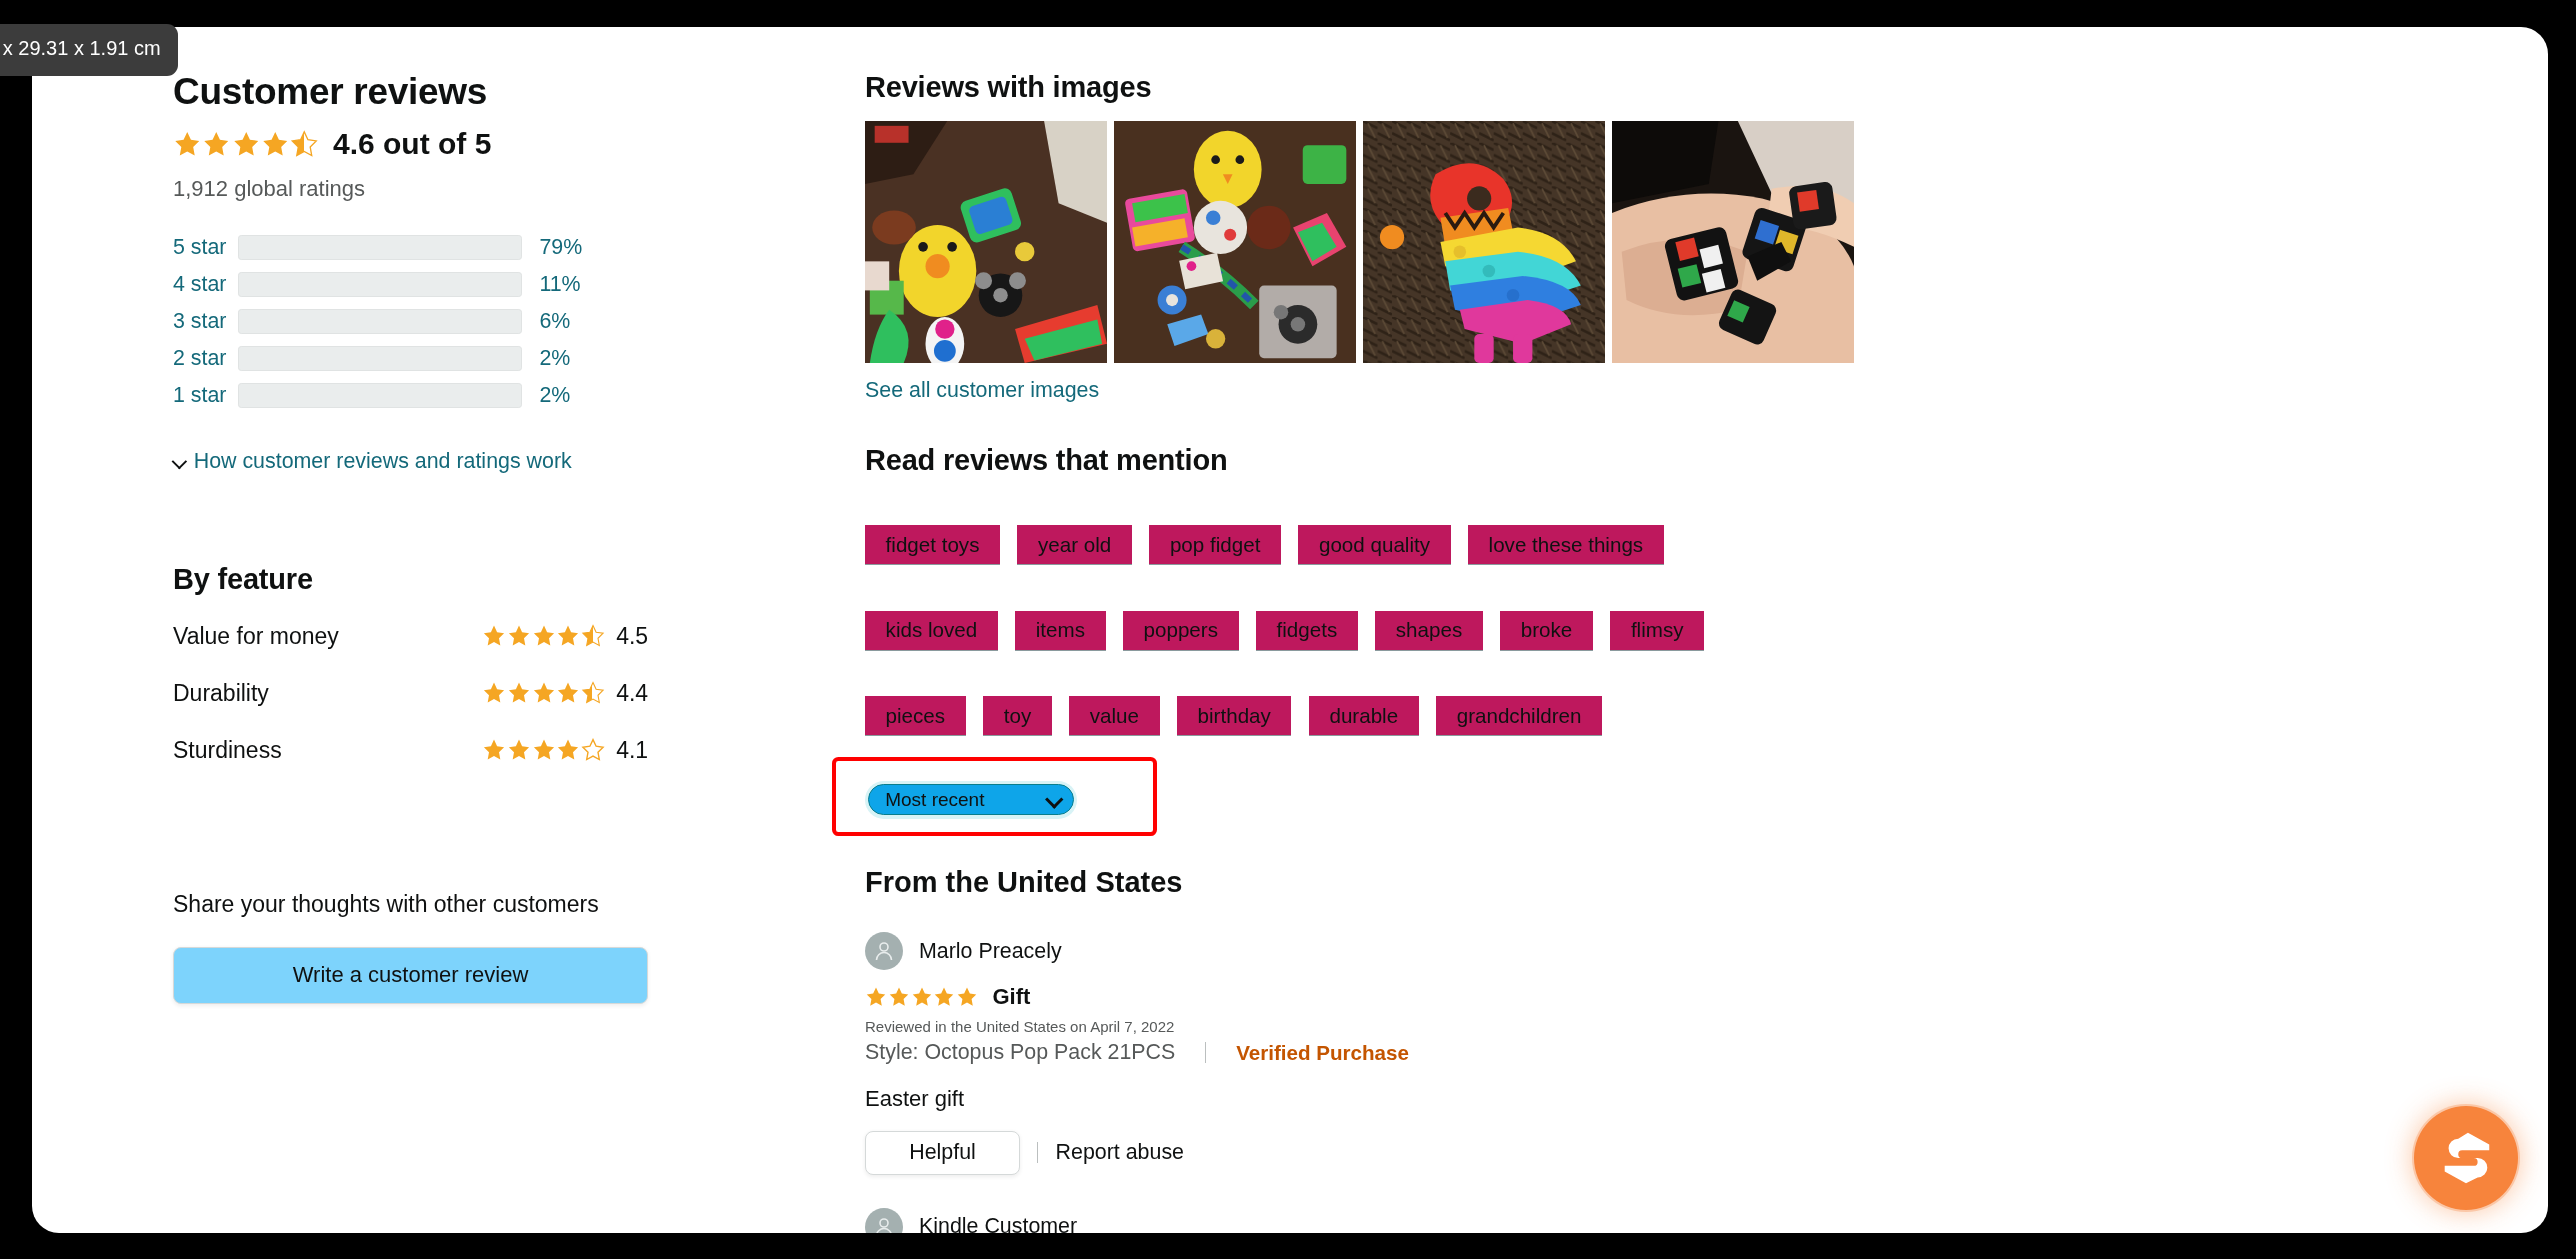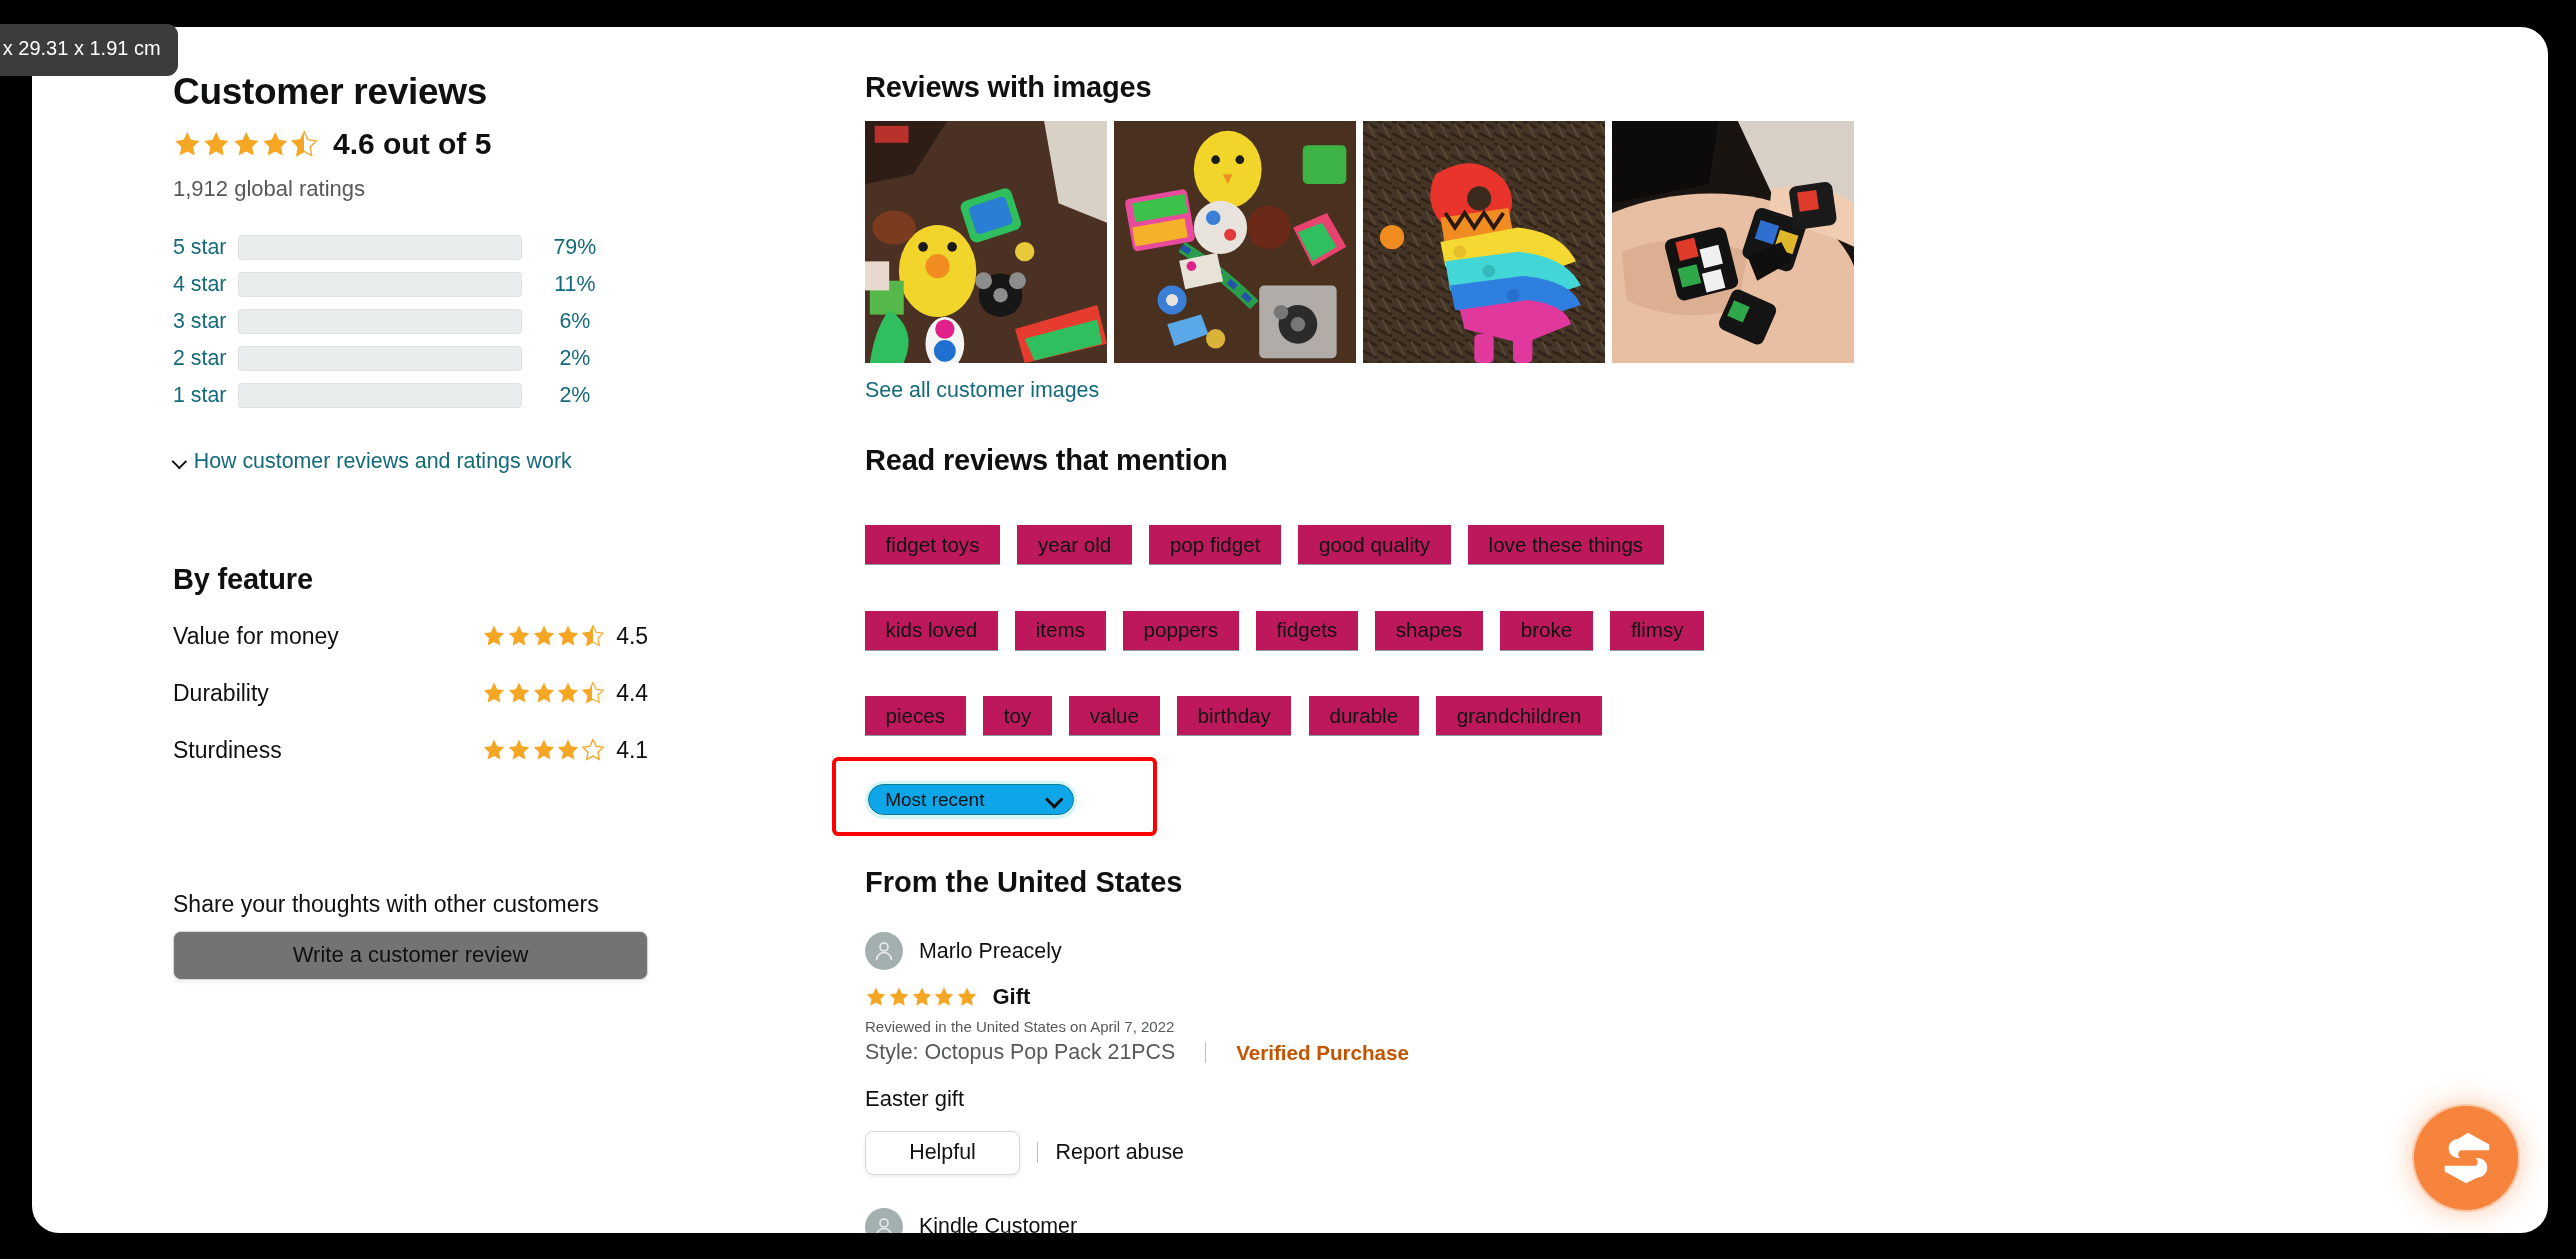--- a/index.html
+++ b/index.html
@@ -126,21 +126,21 @@
     background: #f5a623;
     background: linear-gradient(#f8a13e, #f29100);
     border-radius: 2.4px 0 0 2.4px;
     min-width: 4.8px;
   }
   .hist-pct {
     width: 71px;
     margin-left: 17.4px;
     font-size: 21.4px;
     color: #14697a;
-    text-align: center;
+    text-align: left;
     flex-shrink: 0;
   }
 
   
   .teal-link {
     color: #14697a;
     font-size: 21.4px;
     text-decoration: none;
     cursor: pointer;
   }
@@ -186,24 +186,24 @@
   }
 
   
   .review-product { margin-top: 124px; }
   .rp-sub {
     font-size: 23px;
     color: #0f1111;
     margin-top: 19px;
   }
   .btn-write {
-    margin-top: 13px;
+    margin-top: 29px;
     width: 475px;
-    height: 49px;
-    background: #737373;
+    height: 57px;
+    background: #7dd3fc;
     border: 0.8px solid #d5d9d9;
     border-radius: 8px;
     box-shadow: 0 1.6px 4px rgba(15,17,17,0.07);
     font-size: 22px;
     color: #0f1111;
     font-family: "Liberation Sans", sans-serif;
     cursor: pointer;
   }
 
   

